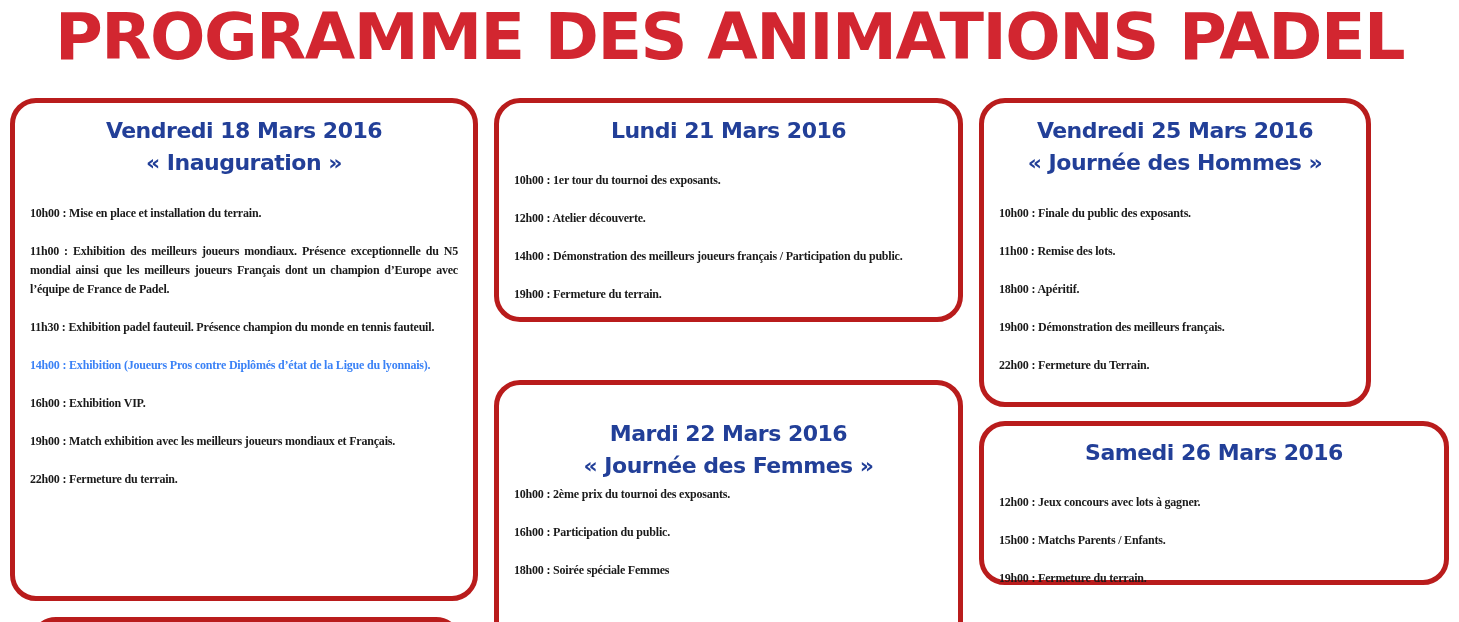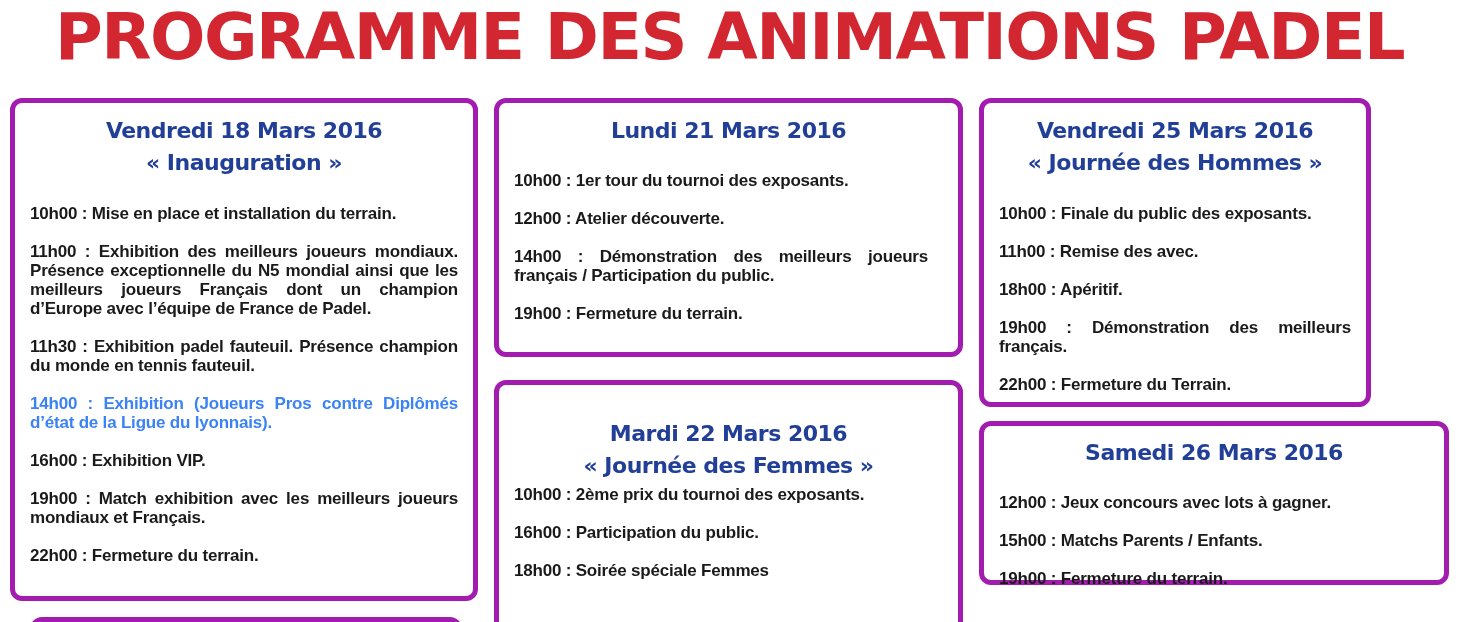--- a/index.html
+++ b/index.html
@@ -7,39 +7,39 @@
     width:1459px; height:622px; overflow:hidden; background:#ffffff;
     position:relative; font-family:"DejaVu Sans", sans-serif;
   }
   .title {
     position:absolute; left:0; top:2px; width:1459px; text-align:center;
     font-family:"DejaVu Sans", sans-serif; font-weight:bold;
     font-size:64px; line-height:70px; letter-spacing:-1.5px;
     color:#d22630; transform:scaleX(1.02); transform-origin:center;
   }
   .card {
-    position:absolute; box-sizing:border-box; border:5px solid #a21caf;
-    border-radius:12px; background:#fff;
+    position:absolute; box-sizing:border-box; border:5px solid #b91c1c;
+    border-radius:26px; background:#fff;
   }
   .card h2 {
     margin:0; text-align:center; color:#223f98; font-weight:bold;
     font-family:"DejaVu Sans", sans-serif; font-size:22px; line-height:32px;
     letter-spacing:-0.5px;
   }
   .entries { margin:0; padding:0; list-style:none; }
   .entry {
-    font-family:Liberation Sans, sans-serif; font-weight:bold; font-size:17px;
+    font-family:Liberation Serif, serif; font-weight:bold; font-size:12px;
     line-height:19px; color:#1a1a1a; text-align:justify; margin:0 0 19px 0;
     letter-spacing:-0.2px;
   }
   .entry.highlight { color:#3b82f6; }
   #card-1 { left:10px; top:98px; width:468px; height:503px; }
   #card-1 .head { padding-top:12px; }
   #card-1 .entries { position:absolute; left:15px; right:15px; top:101px; }
-  #card-2 { left:494px; top:98px; width:469px; height:259px; }
+  #card-2 { left:494px; top:98px; width:469px; height:224px; }
   #card-2 .head { padding-top:12px; }
   #card-2 .entries { position:absolute; left:15px; right:30px; top:68px; }
   #card-3 { left:494px; top:380px; width:469px; height:280px; }
   #card-3 .head { padding-top:17px;margin-top:16px; }
   #card-3 .entries { position:absolute; left:15px; right:30px; top:100px; }
   #card-4 { left:979px; top:98px; width:392px; height:309px; }
   #card-4 .head { padding-top:12px; }
   #card-4 .entries { position:absolute; left:15px; right:15px; top:101px; }
   #card-5 { left:979px; top:421px; width:470px; height:164px; }
   #card-5 .head { padding-top:11px; }
@@ -91,21 +91,21 @@
   </ul>
 </div>
 
 <div class="card" id="card-4">
   <div class="head">
     <h2>Vendredi 25 Mars 2016</h2>
     <h2>« Journée des Hommes »</h2>
   </div>
   <ul class="entries">
     <li class="entry">10h00 : Finale du public des exposants.</li>
-    <li class="entry">11h00 : Remise des avec.</li>
+    <li class="entry">11h00 : Remise des lots.</li>
     <li class="entry">18h00 : Apéritif.</li>
     <li class="entry">19h00 : Démonstration des meilleurs français.</li>
     <li class="entry">22h00 : Fermeture du Terrain.</li>
   </ul>
 </div>
 
 <div class="card" id="card-5">
   <div class="head">
     <h2>Samedi 26 Mars 2016</h2>
   </div>

